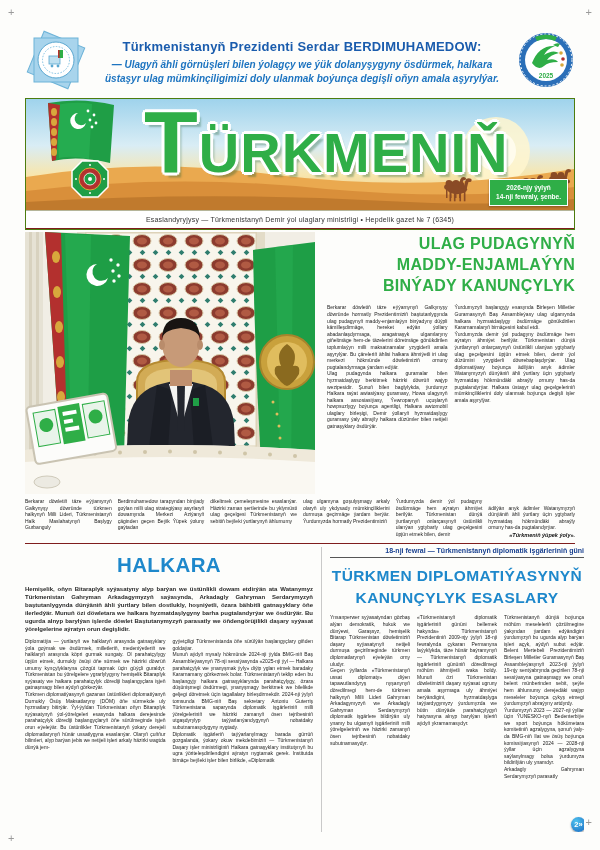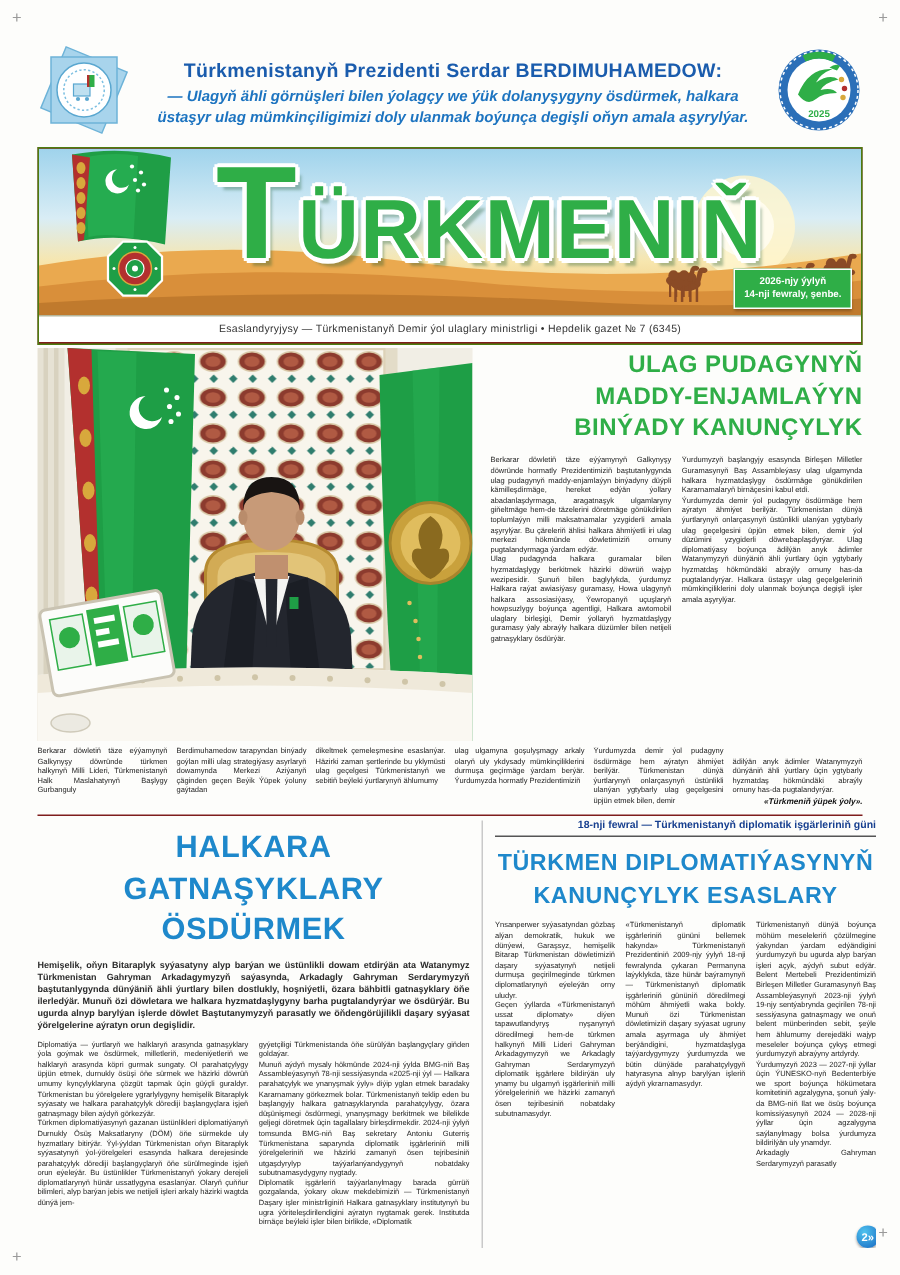--- a/index.html
+++ b/index.html
@@ -310,21 +310,20 @@
         <span class="signature">«Türkmeniň ýüpek ýoly».</span>
       </div>
     </div>
   </section>
 
   <section class="bottom">
 
     <article class="art2">
       <h2 class="blue-head">
         <span>HALKARA</span>
-        <span>GATNAŞYKLARY  ÖSDÜRMEK</span>
       </h2>
       <p class="lead">Hemişelik, oňyn Bitaraplyk syýasatyny alyp barýan we üstünlikli dowam etdirýän ata Watanymyz Türkmenistan Gahryman Arkadagymyzyň saýasynda, Arkadagly Gahryman Serdarymyzyň baştutanlygynda dünýäniň ähli ýurtlary bilen dostlukly, hoşniýetli, özara bähbitli gatnaşyklary öňe ilerledýär. Munuň özi döwletara we halkara hyzmatdaşlygyny barha pugtalandyrýar we ösdürýär. Bu ugurda alnyp barylýan işlerde döwlet Baştutanymyzyň parasatly we öňdengörüjilikli daşary syýasat ýörelgelerine aýratyn orun degişlidir.</p>
       <div class="cols">
         <div class="col">Diplomatiýa — ýurtlaryň we halklaryň arasynda gatnaşyklary ýola goýmak we ösdürmek, milletleriň, medeniýetleriň we halklaryň arasynda köpri gurmak sungaty. Ol parahatçylygy üpjün etmek, durnukly ösüşi öňe sürmek we häzirki döwrüň umumy kynçylyklaryna çözgüt tapmak üçin güýçli guraldyr. Türkmenistan bu ýörelgelere ygrarlylygyny hemişelik Bitaraplyk syýasaty we halkara parahatçylyk dörediji başlangyçlara işjeň gatnaşmagy bilen aýdyň görkezýär.
  Türkmen diplomatiýasynyň gazanan üstünlikleri diplomatiýanyň Durnukly Ösüş Maksatlaryny (DÖM) öňe sürmekde uly hyzmatlary bitirýär. Ýyl-ýyldan Türkmenistan oňyn Bitaraplyk syýasatynyň ýol-ýörelgeleri esasynda halkara derejesinde parahatçylyk dörediji başlangyçlaryň öňe sürülmeginde işjeň orun eýeleýär. Bu üstünlikler Türkmenistanyň ýokary derejeli diplomatlarynyň hünär ussatlygyna esaslanýar. Olaryň çuňňur bilimleri, alyp barýan jebis we netijeli işleri arkaly häzirki wagtda dünýä jem-</div>
         <div class="col-wrap">
           <div class="col">gyýetçiligi Türkmenistanda öňe sürülýän başlangyçlary giňden goldaýar.
  Munuň aýdyň mysaly hökmünde 2024-nji ýylda BMG-niň Baş Assambleýasynyň 78-nji sessiýasynda «2025-nji ýyl — Halkara parahatçylyk we ynanyşmak ýyly» diýip yglan etmek baradaky Kararnamany görkezmek bolar. Türkmenistanyň teklip eden bu başlangyjy halkara gatnaşyklarynda parahatçylygy, özara düşünişmegi ösdürmegi, ynanyşmagy berkitmek we bilelikde geljegi döretmek üçin tagallalary birleşdirmekdir. 2024-nji ýylyň tomsunda BMG-niň Baş sekretary Antoniu Guterriş Türkmenistana saparynda diplomatik işgärleriniň milli ýörelgeleriniň we häzirki zamanyň ösen tejribesiniň utgaşdyrylyp taýýarlanýandygynyň nobatdaky subutnamasydygyny nygtady.
  Diplomatik işgärleriň taýýarlanylmagy barada gürrüň gozgalanda, ýokary okuw mekdebimiziň — Türkmenistanyň Daşary işler ministrliginiň Halkara gatnaşyklary institutynyň bu ugra ýöriteleşdirilendigini aýratyn nygtamak gerek. Institutda birnäçe beýleki işler bilen birlikde, «Diplomatik</div>
 

